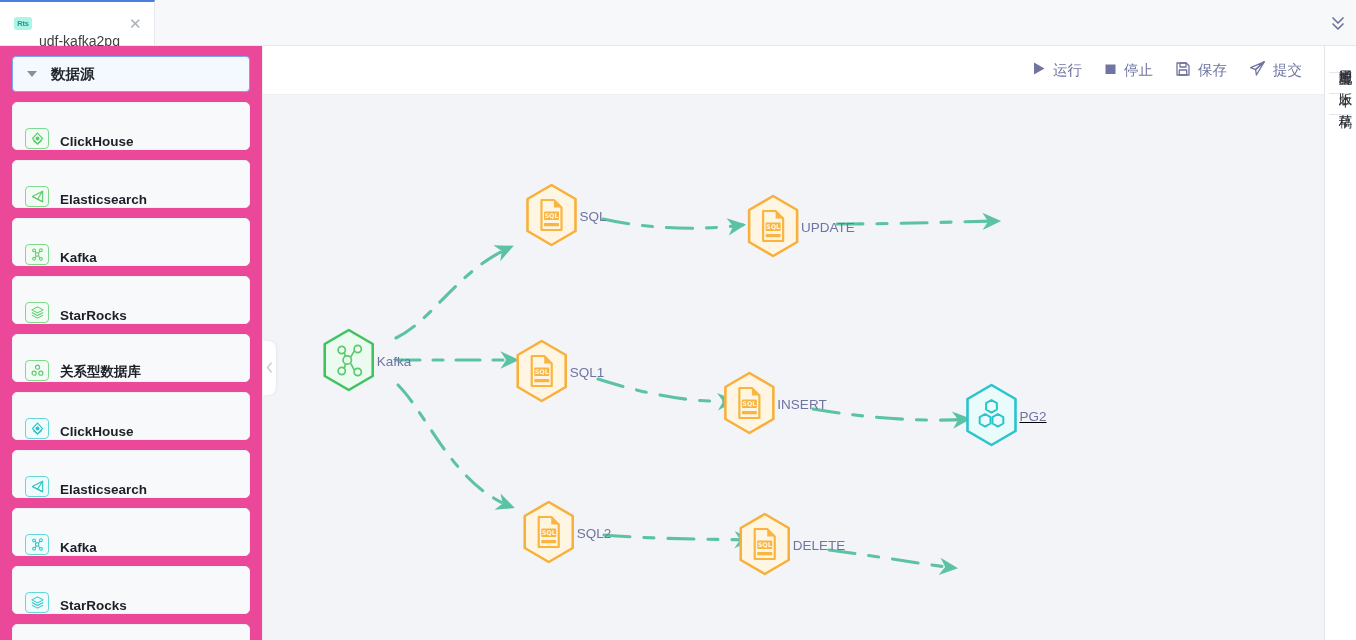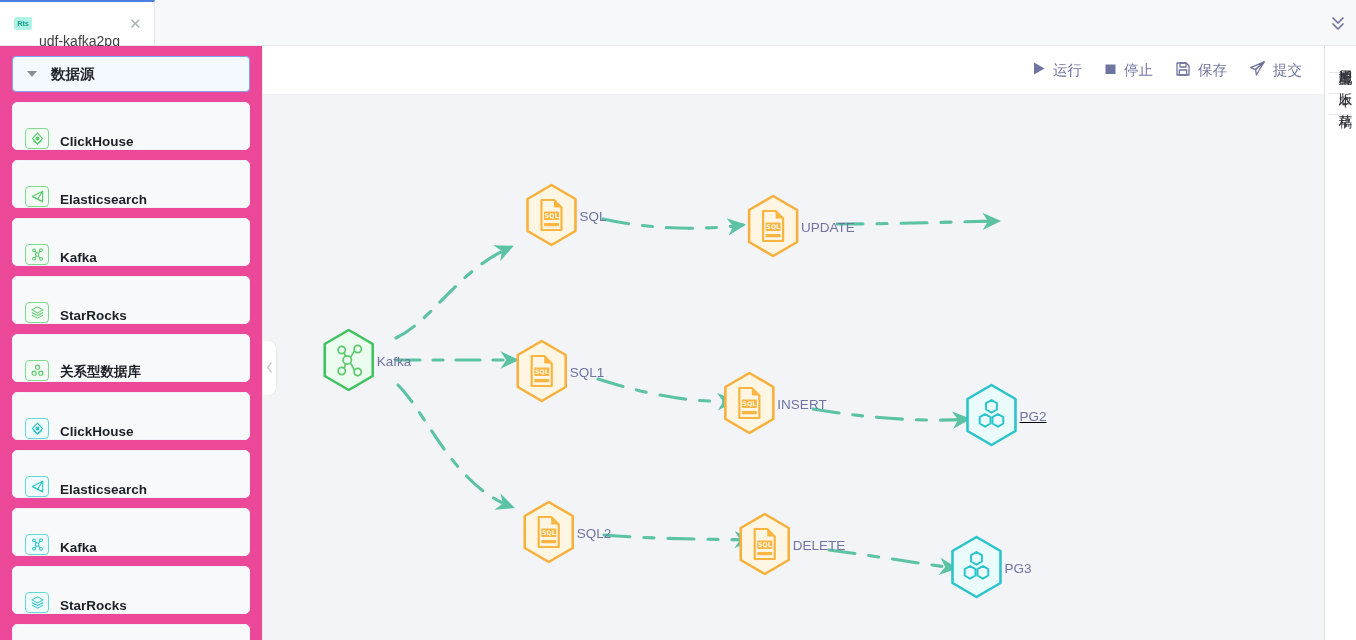--- a/index.html
+++ b/index.html
@@ -481,31 +481,20 @@
                 <path d="M18 17 h12.5 l7.5 7.5 V47 H18 Z" fill="none" stroke="#f9b540" stroke-width="2.2" stroke-linejoin="round"></path>
                 <path d="M30.5 17 v7.5 H38 Z"></path>
                 <rect x="20.5" y="28.5" width="15" height="8.5" rx="1"></rect>
                 <rect x="20.5" y="40" width="15" height="3.2" rx="0.8"></rect>
               </g>
               <text x="28" y="35.2" font-family="DejaVu Sans, sans-serif" font-size="6.4" font-weight="bold" fill="#fff5e3" text-anchor="middle">SQL</text>
             </svg>
             <span class="nlabel">DELETE</span>
           </div>
 
-          <div class="node" style="left:727px; top:472px;">
-            <svg class="hex" viewBox="0 0 56 64">
-              <polygon points="28,2 52,16 52,48 28,62 4,48 4,16" fill="#e9fbfb" stroke="#2bc4cc" stroke-width="2.6" stroke-linejoin="round"></polygon>
-              <g fill="none" stroke="#2bc4cc" stroke-width="2" stroke-linejoin="round">
-                <polygon points="28,17 33.4,20.2 33.4,26.5 28,29.7 22.6,26.5 22.6,20.2"></polygon>
-                <polygon points="21.6,31 27,34.2 27,40.5 21.6,43.7 16.2,40.5 16.2,34.2"></polygon>
-                <polygon points="34.4,31 39.8,34.2 39.8,40.5 34.4,43.7 29,40.5 29,34.2"></polygon>
-              </g>
-            </svg>
-            <span class="nlabel">PG3</span>
-          </div>
 
         </div>
       </div>
     </div>
 
     <div class="rightrail">
       <div class="rail-item">通用配置</div>
       <div class="rail-item">版本</div>
       <div class="rail-item">草稿</div>
     </div>

